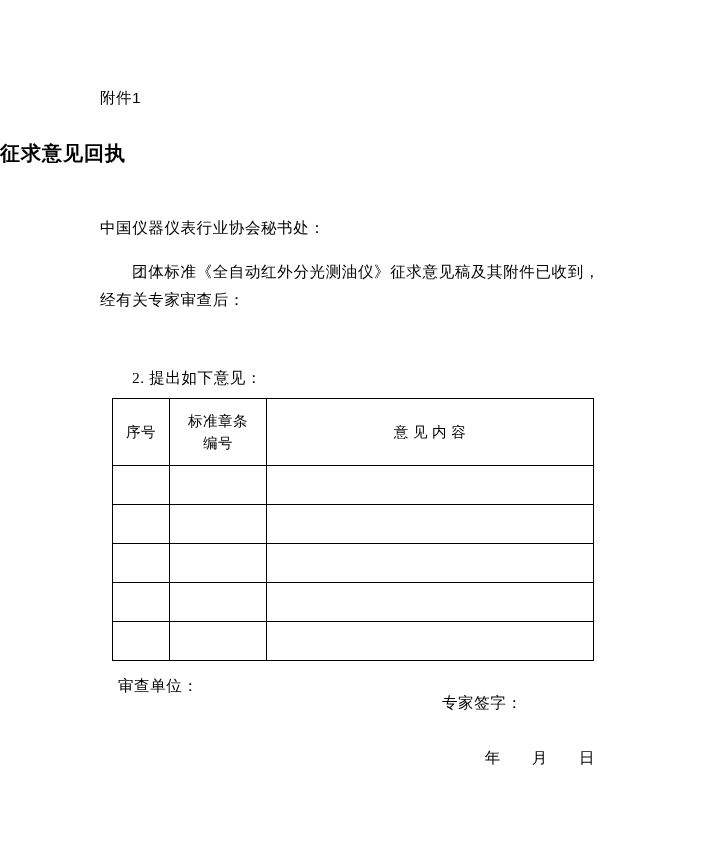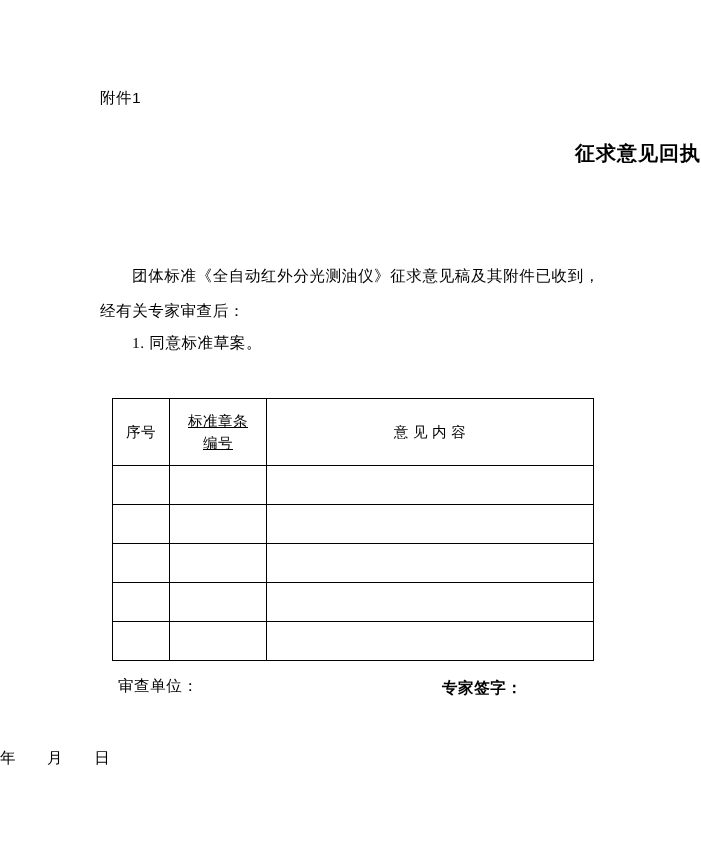--- a/index.html
+++ b/index.html
@@ -28,40 +28,40 @@
     top: 88px;
     font-size: 15.5px;
     letter-spacing: 0.5px;
     font-family: "Liberation Sans", "DejaVu Sans", sans-serif;
   }
   .doc-title {
     position: absolute;
     left: 0;
     right: 0;
     top: 140px;
-    text-align: right;
+    text-align: left;
     font-size: 20px;
     font-weight: bold;
     letter-spacing: 1px;
     font-family: "Liberation Sans", "DejaVu Sans", sans-serif;
   }
   .salutation {
     position: absolute;
     left: 100px;
     top: 218px;
     font-size: 15.5px;
     letter-spacing: 0.6px;
   }
   .body-para {
     position: absolute;
     left: 100px;
     width: 500px;
     top: 258px;
     font-size: 15.5px;
-    line-height: 35px;
+    line-height: 28px;
     letter-spacing: 0.6px;
     text-align: justify;
     text-indent: 32px;
   }
   .item-1 {
     position: absolute;
     left: 132px;
     top: 333px;
     font-size: 15.5px;
     letter-spacing: 0.6px;
@@ -83,21 +83,21 @@
   }
   table.opinion-table td {
     border: 1px solid #000000;
     font-size: 14.5px;
     text-align: center;
     vertical-align: middle;
     padding: 0;
     letter-spacing: 0.5px;
   }
   table.opinion-table .col-no { width: 56px; }
-  table.opinion-table .col-clause { width: 96px; text-decoration: underline; }
+  table.opinion-table .col-clause { width: 96px; }
   table.opinion-table .col-content { width: 326px; }
   table.opinion-table tr.head td {
     height: 66px;
     line-height: 22px;
   }
   table.opinion-table tr.body-row td {
     height: 38px;
   }
   .signature-row {
     position: absolute;
@@ -109,28 +109,28 @@
   }
   .signature-row .unit {
     position: absolute;
     left: 0;
     top: 0;
     font-family: Liberation Serif, serif;
   }
   .signature-row .expert {
     position: absolute;
     left: 324px;
-    top: 2px;
-    font-weight: bold;
+    top: 17px;
   }
   .date-line {
     position: absolute;
     left: 0;
     right: 106px;
     top: 748px;
+    text-align: right;
     font-size: 15.5px;
     letter-spacing: 0.6px;
   }
   .date-line .gap {
     display: inline-block;
     width: 22px;
   }
   .note {
     position: absolute;
     left: 112px;
@@ -141,25 +141,26 @@
 </style>
 </head>
 <body>
 
 <div class="page">
 
   <div class="attachment-label">附件1</div>
 
   <div class="doc-title">征求意见回执</div>
 
+  <div class="salutation">中国仪器仪表行业协会秘书处：</div>
 
   <div class="body-para">团体标准《全自动红外分光测油仪》征求意见稿及其附件已收到，经有关专家审查后：</div>
 
-  <div class="item-1">1. 同意标准草案。</div>
-
+
+  <div class="item-2">2. 提出如下意见：</div>
 
   <table class="opinion-table">
     <tbody>
         <tr class="head">
       <td class="col-no">序号</td>
       <td class="col-clause">
         <div>标准章条</div>
         <div>编号</div>
       </td>
       <td class="col-content">意 见 内 容</td>

